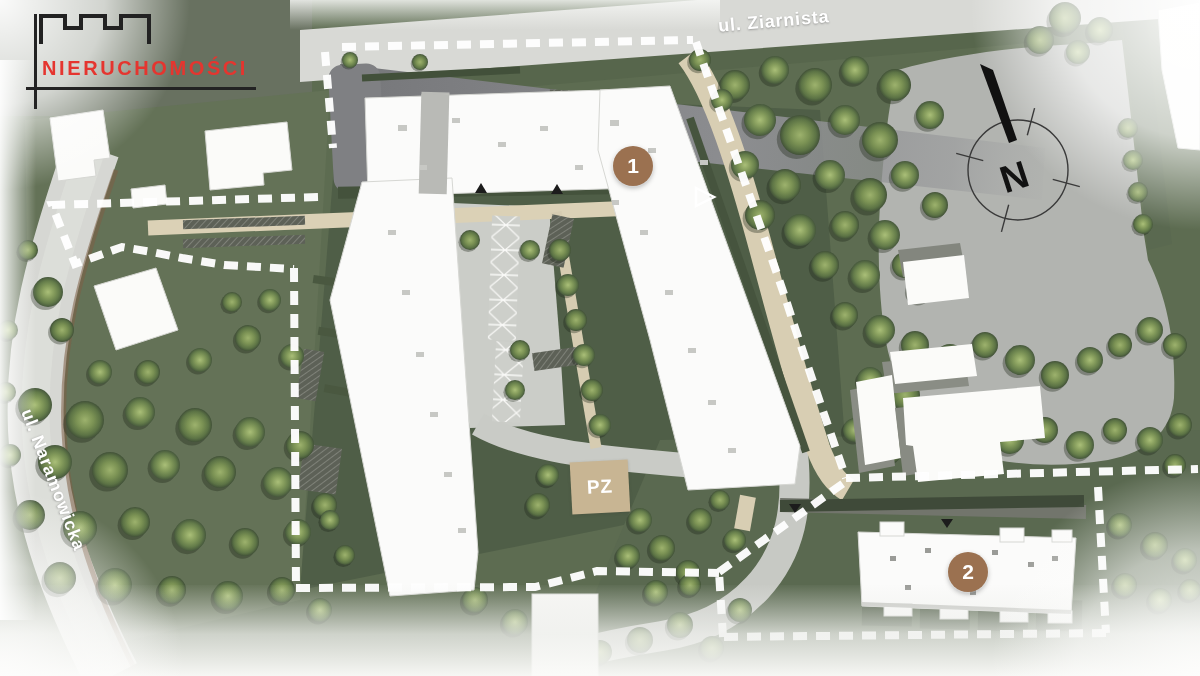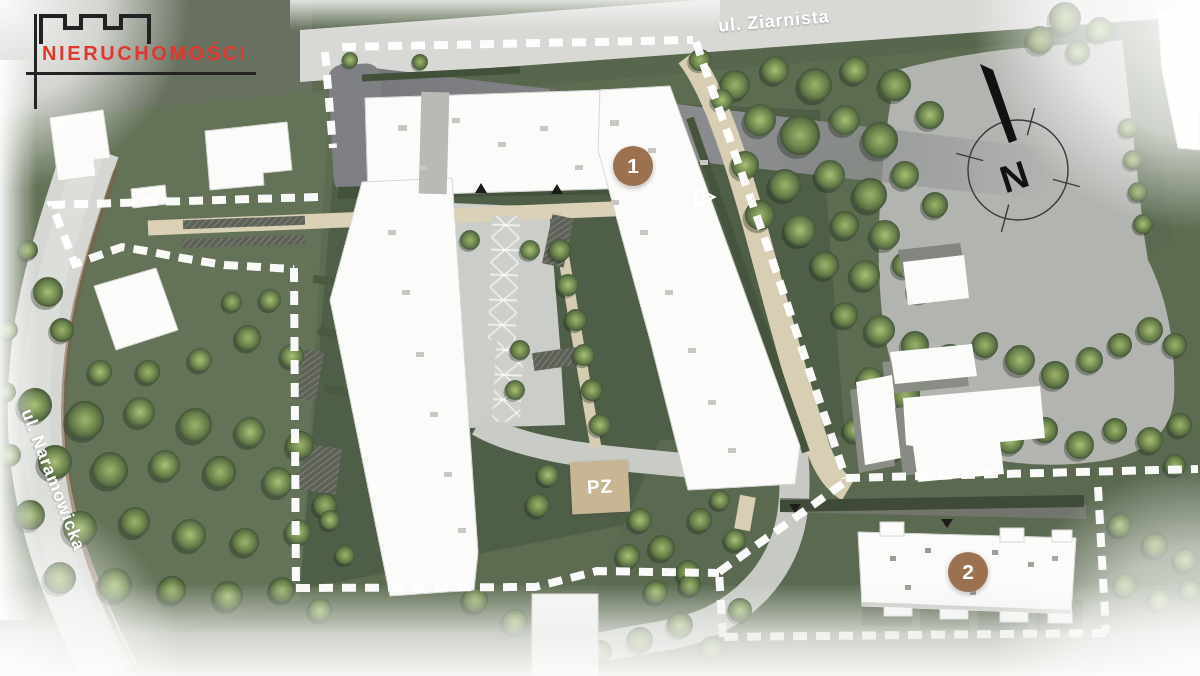--- a/index.html
+++ b/index.html
@@ -6,21 +6,21 @@
   .stage{position:relative;width:1200px;height:676px;overflow:hidden;background:#fff;
          font-family:"Liberation Sans",sans-serif;}
   .stage svg.map{position:absolute;left:0;top:0;}
 
   
   .logo{position:absolute;left:26px;top:6px;width:214px;padding:32px 0 7px 16px;
         border-bottom:3px solid #232323;}
   .logo-bar{position:absolute;left:8px;top:8px;width:3px;height:95px;background:#232323;}
   .logo-batt{position:absolute;left:11px;top:4px;}
   .logo-title{font-weight:600;font-size:45px;line-height:.92;letter-spacing:2px;color:#171717;}
-  .logo-sub{font-weight:700;font-size:20px;letter-spacing:2.6px;color:#e5352f;margin-top:4px;}
+  .logo-sub{font-weight:700;font-size:20px;letter-spacing:2.6px;color:#e5352f;margin-top:19px;}
 
   
   .street-label{position:absolute;color:#fff;font-weight:600;white-space:nowrap;
         text-shadow:0 1px 2px rgba(80,80,80,.45);}
   #lbl-ziarnista{left:718px;top:11px;font-size:18px;letter-spacing:.8px;transform:rotate(-5deg);}
   #lbl-naramowicka{left:36px;top:406px;font-size:17.5px;letter-spacing:.8px;
         transform:rotate(69deg);transform-origin:0 0;}
 
   
   .marker{position:absolute;width:40px;height:40px;border-radius:50%;background:#9b7150;

